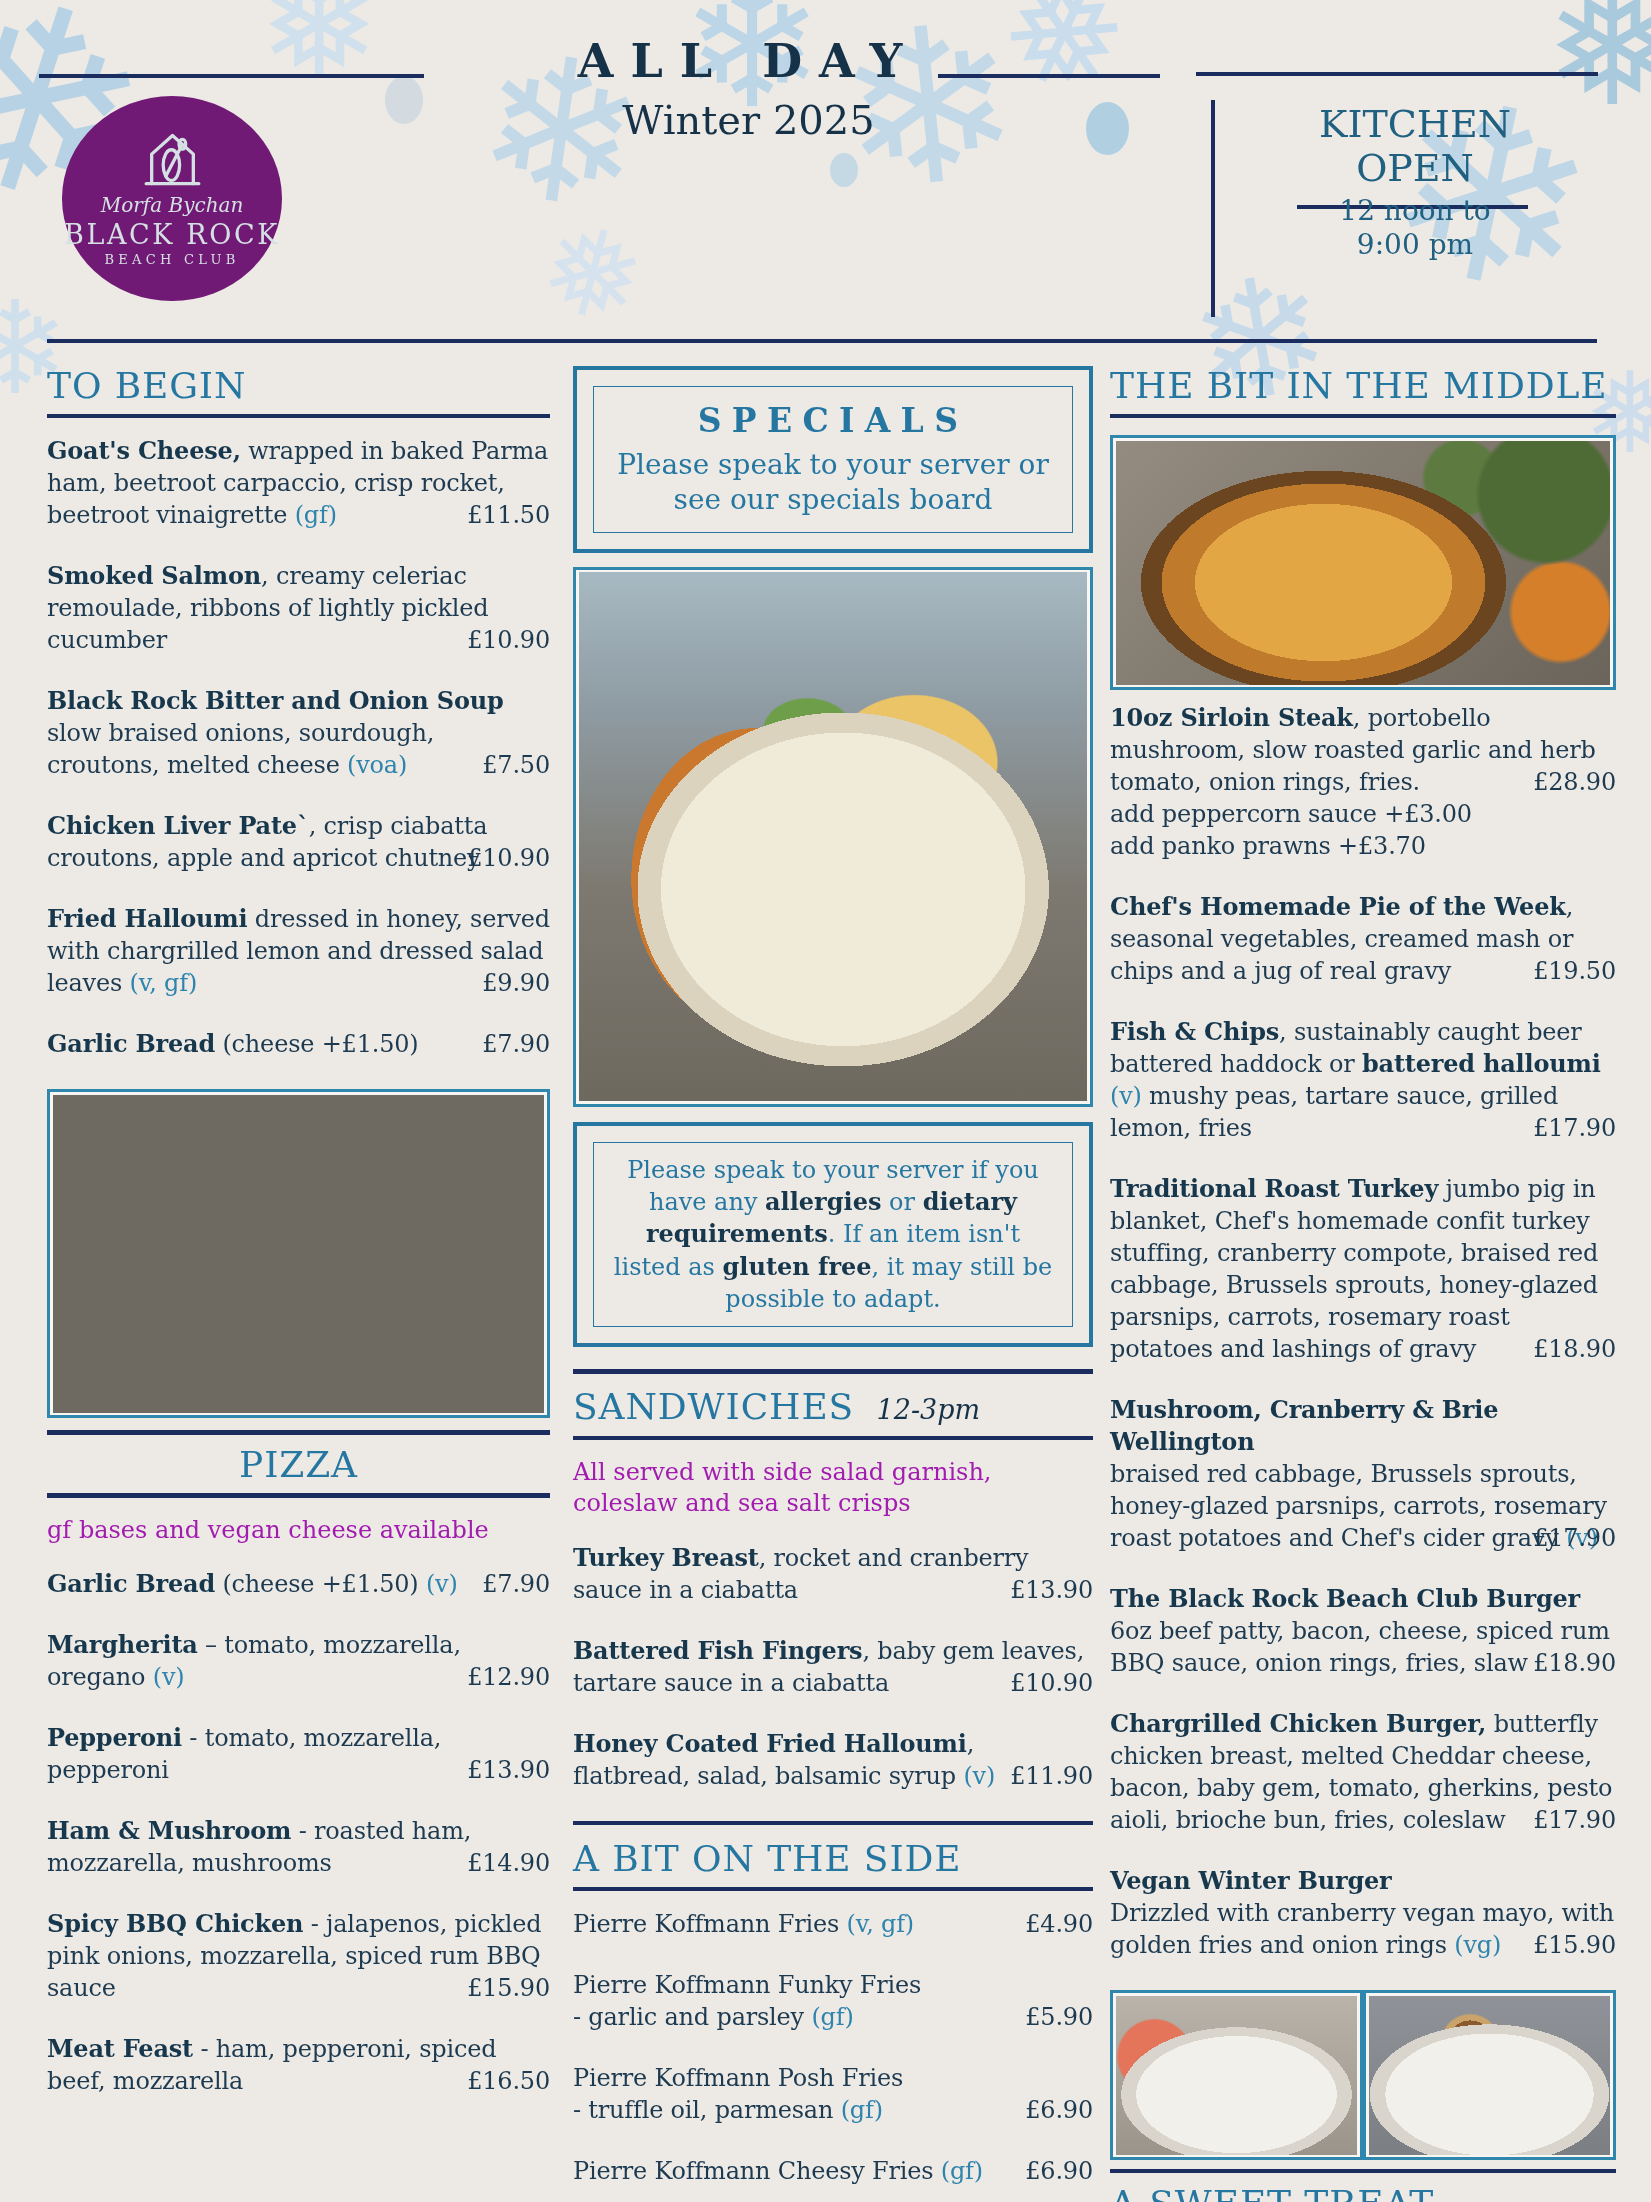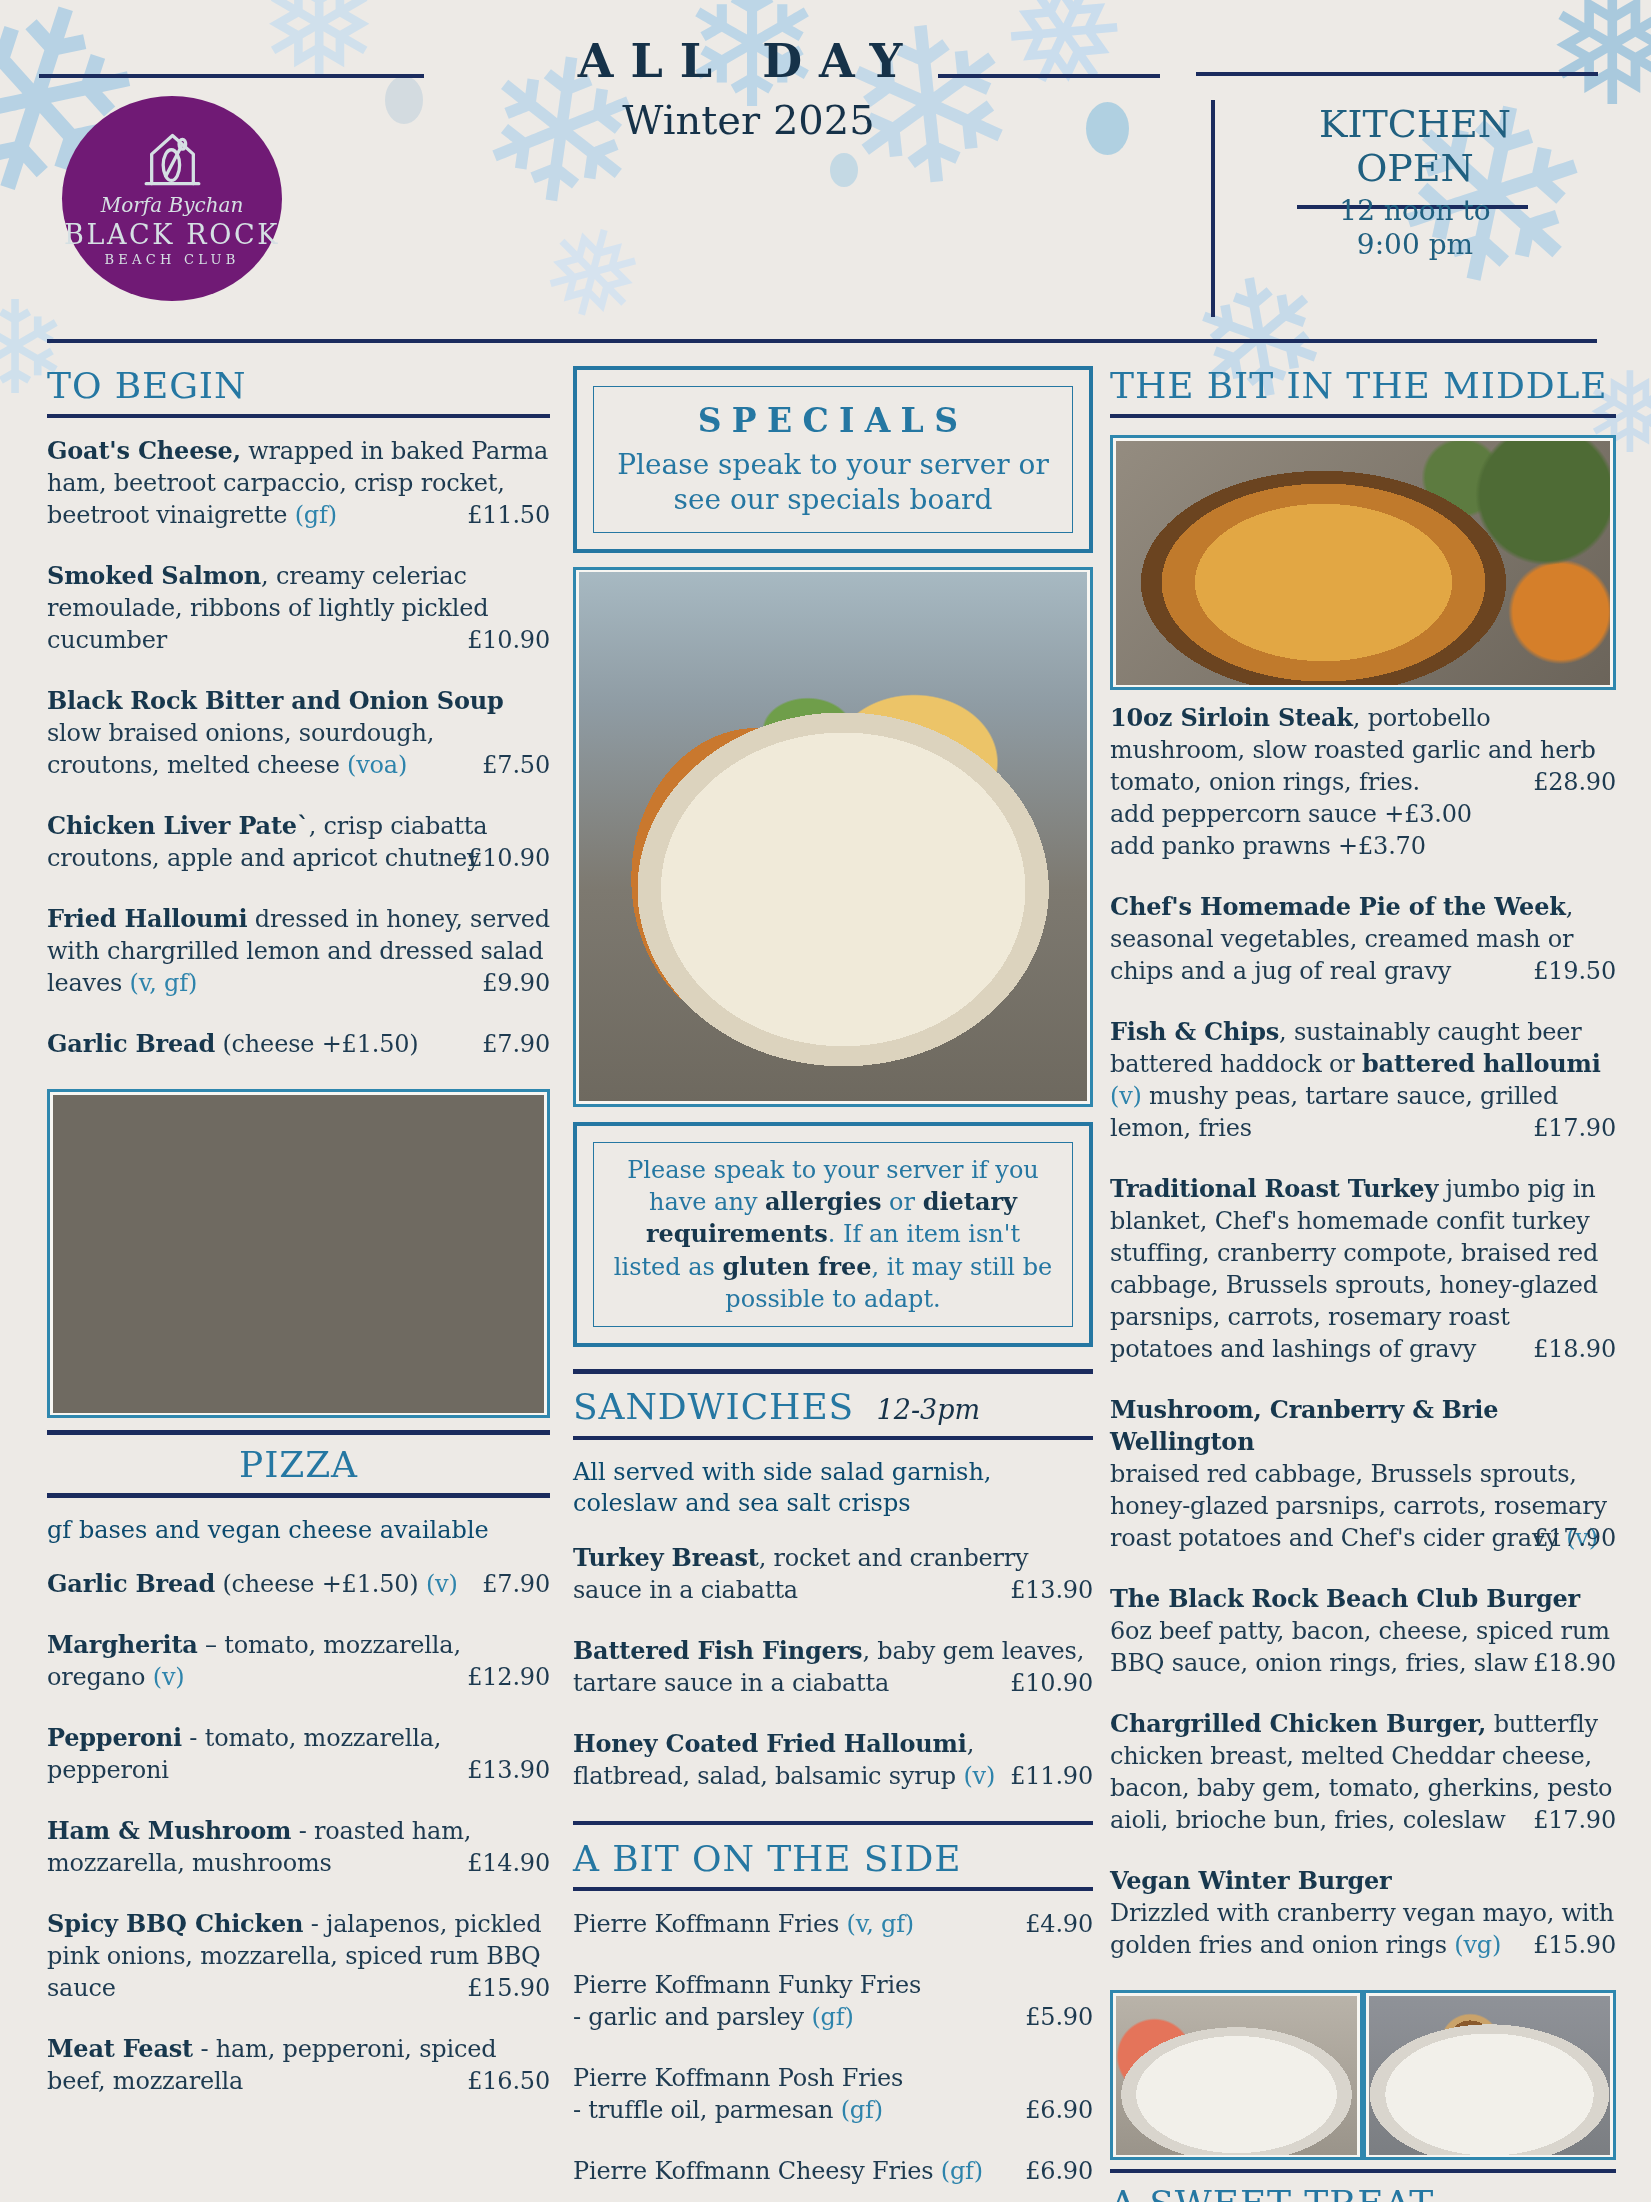--- a/index.html
+++ b/index.html
@@ -37,21 +37,21 @@
   #col-left{left:47px;width:503px;}
   #col-mid{left:573px;width:520px;}
   #col-right{left:1110px;width:506px;}
   h2.sec{
     font-size:36px;color:#2577a2;font-weight:normal;margin:0 0 8.6px 0;line-height:1.1;
     letter-spacing:0.9px;
   }
   h2.center{text-align:center;}
   .rule{border:none;height:4.3px;background:#1b2c5e;margin:0 0 17px 0;}
   .rule.sep{margin:22.4px 0 13.8px 0;}
-  .note{color:#0c4a6e;font-size:24px;line-height:1.3;margin:0 0 22.4px 0;}
+  .note{color:#a21caf;font-size:24px;line-height:1.3;margin:0 0 22.4px 0;}
   .menu-item{margin:0 0 29px 0;font-size:24px;line-height:32px;letter-spacing:-0.2px;}
   .item-body{position:relative;}
   .item-body .price{position:absolute;right:0;bottom:0;}
   .b{font-weight:bold;color:#17374d;}
   .a{color:#2e84ac;}
   .extras div{line-height:32px;}
   
   .box-outer{border:4.3px solid #2577a2;padding:16px;margin:0 0 13.8px 0;}
   .box-inner{border:1.7px solid #2577a2;padding:10.3px 15.5px;text-align:center;color:#2577a2;}
   .specials-title{font-size:33px;font-weight:bold;letter-spacing:10.3px;margin:3.4px 0 6.9px 0;}

